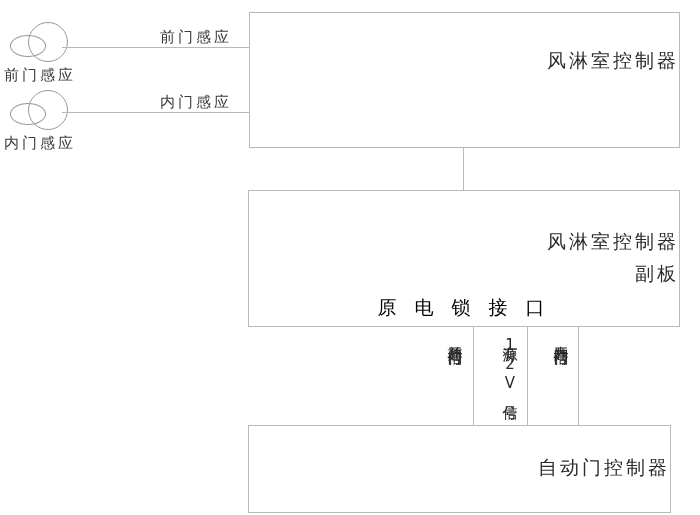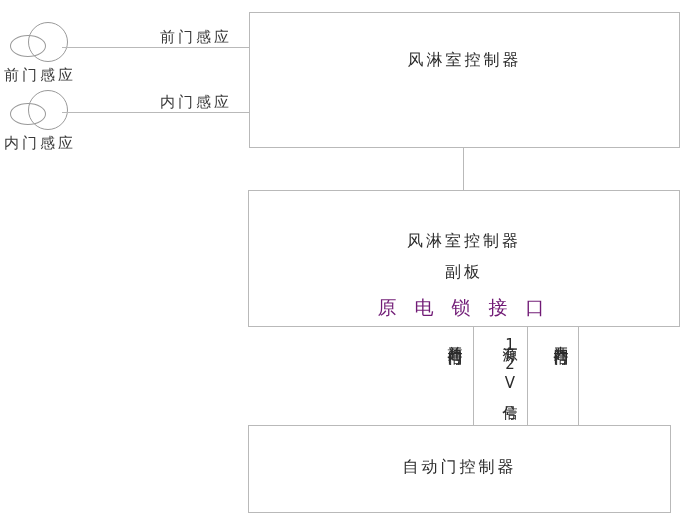--- a/index.html
+++ b/index.html
@@ -22,42 +22,42 @@
   .box {
     position: absolute;
     border: 1px solid #b9b9b9;
     background: #ffffff;
     box-sizing: border-box;
   }
   .box-title {
     position: absolute;
     left: 0;
     width: 100%;
-    text-align: center;
+    text-align: right;
     color: #2b2b2b;
-    font-size: 16px;
+    font-size: 19px;
     letter-spacing: 3px;
     line-height: 28px;
     white-space: nowrap;
   }
 
   #box-main { left: 249px; top: 12px; width: 431px; height: 136px; }
   #box-main .line1 { top: 33px; }
   #box-main .line2 { top: 69px; }
 
   #box-sub { left: 248px; top: 190px; width: 432px; height: 137px; }
   #box-sub .line1 { top: 36px; }
-  #box-sub .line2 { top: 68px; font-family: Liberation Mono, monospace; }
+  #box-sub .line2 { top: 68px; }
   #box-sub .iface {
     position: absolute;
     top: 104px;
     left: 0;
     width: 100%;
     text-align: center;
-    color: #701a75;
+    color: #000000;
     font-size: 19px;
     letter-spacing: 6px;
     white-space: nowrap;
   }
 
   #box-door { left: 248px; top: 425px; width: 423px; height: 88px; }
   #box-door .line1 { top: 27px; }
 
   
   .vline {

